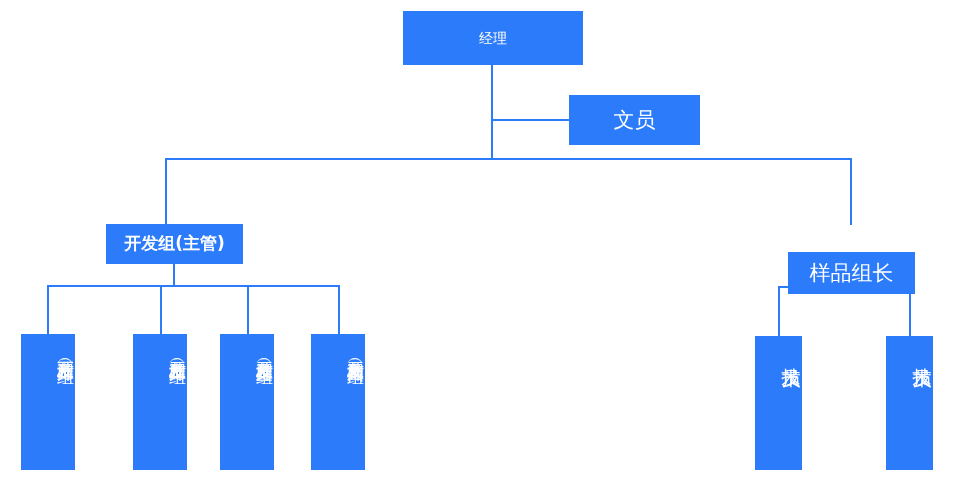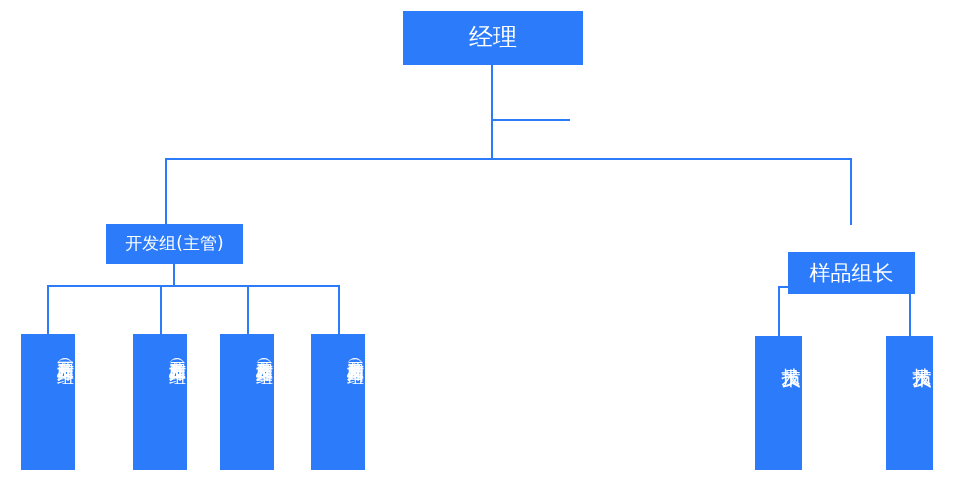--- a/index.html
+++ b/index.html
@@ -48,21 +48,21 @@
   
   .ln {
     position: absolute;
     background: #2b7bfa;
     z-index: 1;
   }
   .ln.v { width: 2px; }
   .ln.h { height: 2px; }
 
   
-  .lvl-1 { font-size: 24px; }
+  .lvl-1 { font-size: 14px; }
   .lvl-2 { font-size: 21px; }
   .lvl-3-dev { font-size: 17px; }
   .lvl-3-sample { font-size: 21px; }
   .lvl-4 { font-size: 17px; }
   .lvl-4-tech { font-size: 19px; }
 </style>
 </head>
 <body>
 
 <div id="org-canvas">
@@ -88,22 +88,25 @@
   <div class="ln v" style="left:850px; top:266px; height:21px;"></div>
 
   <div class="ln h" style="left:778px; top:286px; width:133px;"></div>
   <div class="ln v" style="left:778px; top:286px; height:51px;"></div>
   <div class="ln v" style="left:909px; top:286px; height:51px;"></div>
 
   <div class="node horiz lvl-1" style="left:403px; top:11px; width:180px; height:54px;">
     <span>经理</span>
   </div>
 
+  <div class="node horiz lvl-2" style="left:569px; top:95px; width:131px; height:50px;">
+    <span>文员</span>
+  </div>
 
-  <div class="node horiz lvl-3-dev" style="left:106px; top:224px; width:137px; height:40px;">
+  <div class="node horiz lvl-3-dev" style="left:106px; top:224px; width:137px; height:40px;font-weight:bold;">
     <span>开发组(主管)</span>
   </div>
 
   <div class="node horiz lvl-3-sample" style="left:788px; top:224px; width:127px; height:42px;margin-top:28px;">
     <span>样品组长</span>
   </div>
 
   <div class="node vert lvl-4" style="left:21px; top:334px; width:54px; height:136px;">
     <span class="vtext">开发工程师</span>
     <span class="vtext">（一组）</span>

